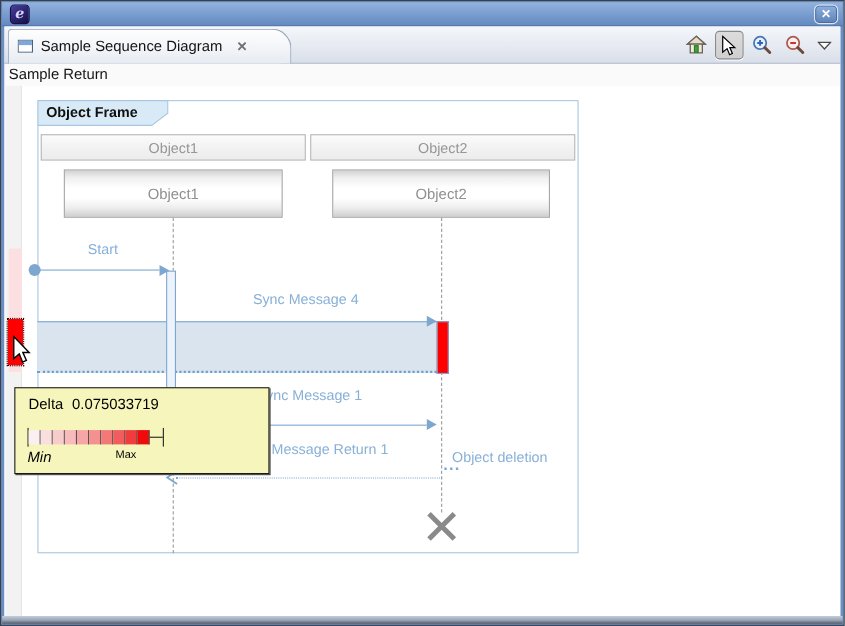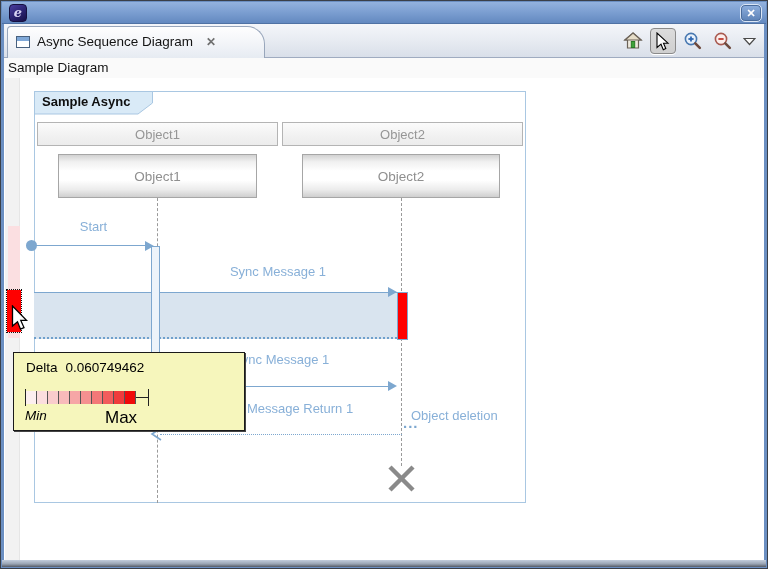--- a/index.html
+++ b/index.html
@@ -106,21 +106,21 @@
     position:absolute; left:9px; top:274px; width:232px; height:79px;
     background:#f6f6bc; border:1px solid #1a1a1a; box-shadow:1px 1px 0 #444; z-index:10;
   }
   .tt-row { position:absolute; left:12px; top:7px; font-size:13.5px; color:#000; display:flex; gap:8px; }
   .tt-scale { position:absolute; left:11px; top:36px; height:17px; display:flex; align-items:center; }
   .tt-tick { width:1px; height:17px; background:#222; }
   .tt-segs { display:flex; height:13px; }
   .tt-segs .seg { width:11px; height:13px; border-right:1px solid #555; }
   .tt-endline { width:12px; height:1px; background:#222; }
   .tt-min { position:absolute; left:11px; top:55px; font-size:13.5px; color:#000;font-style:italic; }
-  .tt-max { position:absolute; left:91px; top:55px; font-size:17px; color:#000; }
+  .tt-max { position:absolute; left:91px; top:55px; font-size:10px; color:#000; }
   
   .mouse-cursor { position:absolute; left:7px; top:227px; z-index:20; }
 </style>
 </head>
 <body>
 
 <div id="window">
 
   <div class="titlebar">
     <div class="app-icon">e</div>
@@ -128,21 +128,21 @@
   </div>
 
   <div class="content">
 
     <div class="tabstrip">
       <div class="tab">
         <svg width="14" height="12">
           <rect x="0.5" y="0.5" width="13" height="11" fill="#ffffff" stroke="#48617f"></rect>
           <rect x="1" y="1" width="12" height="4" fill="#7fa8d8"></rect>
         </svg>
-        <span class="tab-label">Async Sequence Diagram</span>
+        <span class="tab-label">Sample Sequence Diagram</span>
         <span class="tab-close">✕</span>
       </div>
 
       <div class="toolbar">
         <div class="tool">
           <svg width="20" height="20">
             <path d="M10 2 L18 9 H15.5 V17 H4.5 V9 H2 Z" fill="#efeade" stroke="#6b6258" stroke-width="1.2"></path>
             <path d="M10 2 L18 9 H2 Z" fill="#e6ddc8" stroke="#6b6258" stroke-width="1.2"></path>
             <rect x="8.3" y="10.5" width="3.4" height="6" fill="#3fa33a" stroke="#2a7a26"></rect>
           </svg>
@@ -168,34 +168,34 @@
           </svg>
         </div>
         <div class="tool menu">
           <svg width="13" height="9">
             <path d="M1,1.5 H12 L6.5,7.5 Z" fill="#fdfdfd" stroke="#4a4a4a" stroke-width="1.2"></path>
           </svg>
         </div>
       </div>
     </div>
 
-    <div class="breadcrumb">Sample Diagram</div>
+    <div class="breadcrumb">Sample Return</div>
 
     <div class="canvas">
 
       <div class="ruler"></div>
       <div class="time-pink" style="background: rgb(251, 223, 225);"></div>
       <div class="time-red" style="background: rgb(255, 0, 0);"></div>
 
       <div class="frame"></div>
       <div class="frame-label">
         <svg width="120" height="24">
           <polygon points="0.5,0.5 118.5,0.5 118.5,12 104,23 0.5,23" fill="#d9eaf7" stroke="#a9c7e2"></polygon>
         </svg>
-        <span>Sample Async</span>
+        <span>Object Frame</span>
       </div>
 
       <div class="head-bar" style="left:33px; width:241px;">
         <span>Object1</span>
       </div>
       <div class="head-bar" style="left:278px; width:241px;">
         <span>Object2</span>
       </div>
 
       <div class="life-box" style="left:54px; width:199px;">
@@ -210,21 +210,21 @@
 
       <div class="start-circle" style="left:22px; top:162px;"></div>
       <div class="msg-line" style="left:27px; top:167px; width:114px;"></div>
       <div class="arrow-right" style="left:141px; top:163px;"></div>
       <div class="msg-label" style="left:62px; top:141px; width:55px;">Start</div>
 
       <div class="exec-bar"></div>
 
       <div class="highlight" style="background: rgb(217, 228, 239);"></div>
       <div class="arrow-right" style="left:384px; top:209px;"></div>
-      <div class="msg-label" style="left:214px; top:186px; width:120px;">Sync Message 1</div>
+      <div class="msg-label" style="left:214px; top:186px; width:120px;">Sync Message 4</div>
       <div class="red-exec" style="background: rgb(255, 0, 0);"></div>
 
       <div class="msg-label" style="left:214px; top:274px; width:120px;">Async Message 1</div>
       <div class="msg-line" style="left:156px; top:308px; width:228px;"></div>
       <div class="arrow-right" style="left:384px; top:303px;"></div>
       <div class="msg-label" style="left:184px; top:323px; width:185px;">Async Message Return 1</div>
       <div class="msg-line dotted" style="left:156px; top:356px; width:242px;"></div>
       <svg class="open-arrow" width="12" height="14">
         <path d="M11,1 L2,7 L11,13" fill="none" stroke="#7da7cf" stroke-width="1.6"></path>
       </svg>
@@ -233,21 +233,21 @@
       <div class="ellipsis">...</div>
 
       <svg class="del-x" width="31" height="31">
         <line x1="4" y1="4" x2="27" y2="27" stroke="#8a8a8a" stroke-width="4.5"></line>
         <line x1="27" y1="4" x2="4" y2="27" stroke="#8a8a8a" stroke-width="4.5"></line>
       </svg>
 
       <div class="tooltip" style="background: rgb(246, 246, 188);">
         <div class="tt-row">
           <span>Delta</span>
-          <span>0.060749462</span>
+          <span>0.075033719</span>
         </div>
         <div class="tt-scale">
           <div class="tt-tick"></div>
           <div class="tt-segs">
               <div class="seg" style="background: rgb(252, 239, 239);"></div>
               <div class="seg" style="background: rgb(251, 222, 222);"></div>
               <div class="seg" style="background: rgb(249, 204, 204);"></div>
               <div class="seg" style="background: rgb(248, 186, 186);"></div>
               <div class="seg" style="background: rgb(246, 166, 166);"></div>
               <div class="seg" style="background: rgb(245, 144, 144);"></div>

